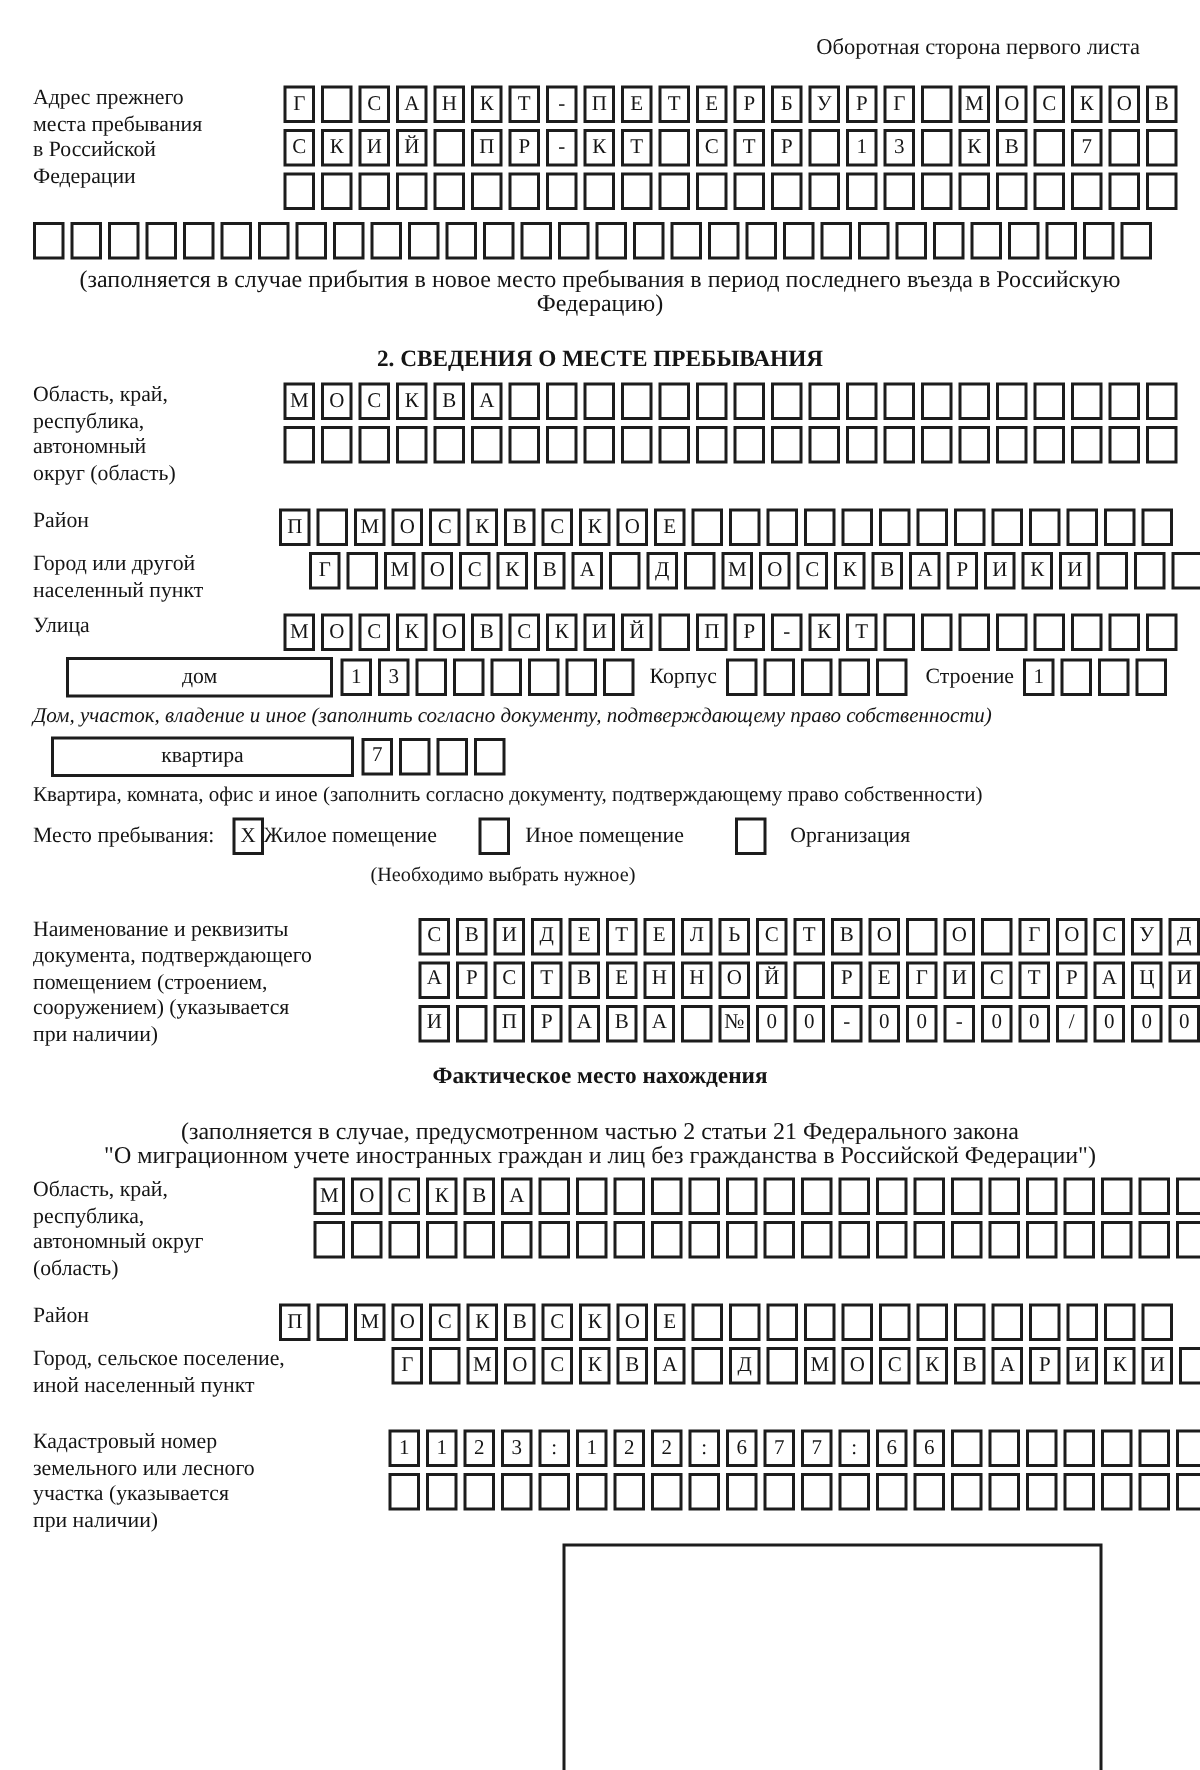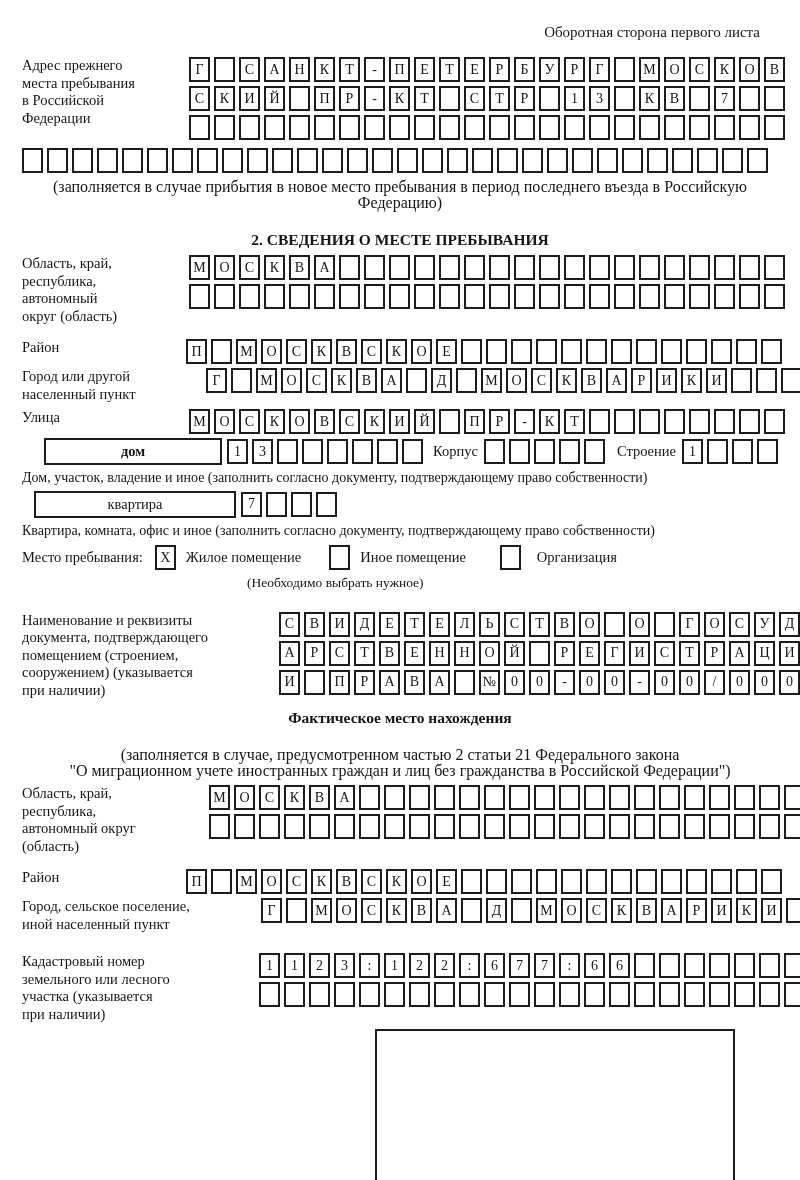--- a/index.html
+++ b/index.html
@@ -326,21 +326,21 @@
       <div class="cell"></div>
       <div class="cell"></div>
       <div class="cell"></div>
       <div class="cell"></div>
       <div class="cell"></div>
       <div class="cell"></div>
     </div>
 </div>
 
 <div class="inline-row mt4">
-  <div class="labelbox" style="width:188px; margin-left:22px;font-weight:bold;">дом</div>
+  <div class="labelbox" style="width:188px; margin-left:22px;">дом</div>
   <div class="cells" style="margin-left:5px;">
       <div class="cell">1</div>
       <div class="cell">3</div>
       <div class="cell"></div>
       <div class="cell"></div>
       <div class="cell"></div>
       <div class="cell"></div>
       <div class="cell"></div>
       <div class="cell"></div>
     </div>
@@ -353,37 +353,37 @@
       <div class="cell"></div>
     </div>
   <div class="flabel" style="margin:0 6px 0 12px;">Строение</div>
   <div class="cells">
       <div class="cell">1</div>
       <div class="cell"></div>
       <div class="cell"></div>
       <div class="cell"></div>
     </div>
 </div>
-<div class="flabel mt4" style="font-size:14px;">Дом, участок, владение и иное (заполнить согласно документу, подтверждающему право собственности)</div>
+<div class="flabel mt4" style="font-size:14px;font-style:italic;">Дом, участок, владение и иное (заполнить согласно документу, подтверждающему право собственности)</div>
 
 <div class="inline-row mt4">
   <div class="labelbox" style="width:202px; margin-left:12px;">квартира</div>
   <div class="cells" style="margin-left:5px;">
       <div class="cell">7</div>
       <div class="cell"></div>
       <div class="cell"></div>
       <div class="cell"></div>
     </div>
 </div>
 <div class="flabel mt4" style="font-size:14px;">Квартира, комната, офис и иное (заполнить согласно документу, подтверждающему право собственности)</div>
 
 <div class="inline-row mt6">
   <div class="flabel">Место пребывания:</div>
   <div class="cell" style="margin-left:12px;">X</div>
-  <div class="flabel" style="margin-left:10px;font-family:Liberation Serif, serif;">Жилое помещение</div>
+  <div class="flabel" style="font-family:Liberation Serif, serif;">Жилое помещение</div>
   <div class="cell" style="margin-left:28px;"></div>
   <div class="flabel" style="margin-left:10px;">Иное помещение</div>
   <div class="cell" style="margin-left:34px;"></div>
   <div class="flabel" style="margin-left:16px;">Организация</div>
 </div>
 <div class="flabel mt4" style="margin-left:225px; font-size:13.5px;">(Необходимо выбрать нужное)</div>
 
 <div class="field mt8">
   <div class="flabel w228">
       <div>Наименование и реквизиты</div>

